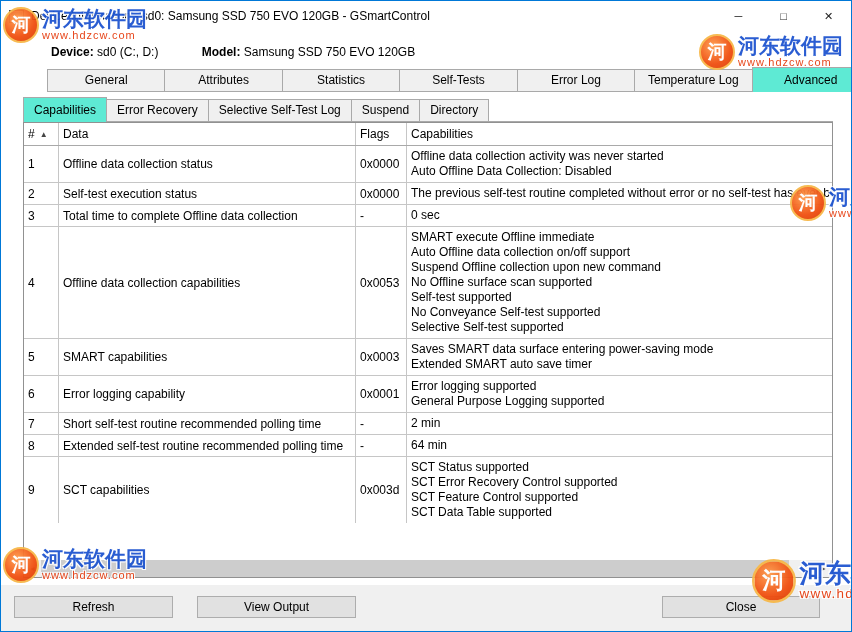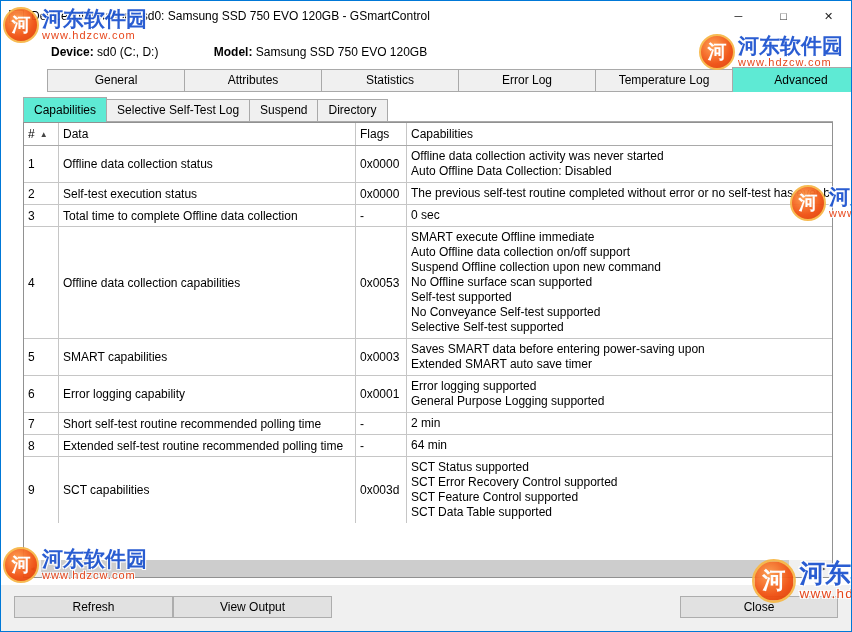--- a/index.html
+++ b/index.html
@@ -9,21 +9,21 @@
   
   .titlebar{position:absolute;top:0;left:0;right:0;height:30px;background:#fff;display:flex;align-items:center;}
   .app-icon{width:15px;height:13px;margin:0 7px 0 8px;border:1px solid #4a4a4a;box-sizing:border-box;position:relative;background:#fff;flex:0 0 auto;}
   .app-icon::before{content:"";position:absolute;top:1px;left:1px;right:1px;height:3px;background:#9ab6d8;}
   .title-text{flex:1;white-space:nowrap;overflow:hidden;}
   .win-btn{width:45px;height:30px;display:flex;align-items:center;justify-content:center;font-size:11px;color:#1a1a1a;cursor:default;}
 
   
   .device-line{position:absolute;top:44px;left:14px;white-space:nowrap;}
   .bold{font-weight:bold;padding-left:36px;}
-  .model-gap{margin-left:16px;}
+  .model-gap{margin-left:4px;}
 
   
   .tab-bar{display:flex;align-items:flex-end;border-bottom:1px solid #a9a9a9;box-sizing:border-box;}
   .tab{box-sizing:border-box;height:22px;line-height:20px;border:1px solid #a9a9a9;border-bottom:none;background:#f0f0f0;text-align:center;margin-right:-1px;padding:0 10px;white-space:nowrap;overflow:hidden;}
   .tab.active{background:#5eead4;height:25px;line-height:24px;margin-bottom:-1px;position:relative;z-index:2;}
   .main-tab-bar{position:absolute;top:66px;left:14px;width:822px;height:25px;margin-left:32px;}
   .main-tab-bar .tab{flex:1;padding:0 4px;}
   .sub-tab-bar{position:absolute;top:97px;left:22px;width:810px;height:24px;}
 
   
@@ -38,22 +38,22 @@
   .sort-icon{font-size:8px;color:#444;margin-left:5px;vertical-align:1px;}
 
   
   .hscrollbar{position:absolute;left:0;right:0;bottom:0;height:17px;background:#f0f0f0;display:flex;align-items:stretch;}
   .scroll-arrow{width:17px;display:flex;align-items:center;justify-content:center;font-size:7px;color:#505050;flex:0 0 auto;}
   .scroll-thumb{width:748px;background:#cdcdcd;flex:0 0 auto;}
   .arrow-right{margin-left:auto;}
 
   
   .footer{position:absolute;left:0;right:0;bottom:0;height:46px;background:#f0f0f0;display:flex;align-items:flex-start;padding:11px 13px 0 13px;box-sizing:border-box;}
-  .btn{box-sizing:border-box;height:22px;line-height:20px;border:1px solid #adadad;background:#e1e1e1;text-align:center;width:159px;margin-right:0;cursor:default;}
-  .btn-close{margin-left:auto;margin-right:0;width:158px;}
+  .btn{box-sizing:border-box;height:22px;line-height:20px;border:1px solid #adadad;background:#e1e1e1;text-align:center;width:159px;margin-right:24px;cursor:default;}
+  .btn-close{margin-left:auto;margin-right:18px;width:158px;}
 
   
   .watermark{position:absolute;display:flex;align-items:center;gap:3px;opacity:.95;pointer-events:none;z-index:60;}
   .wm-logo{flex:0 0 auto;width:36px;height:36px;border-radius:50%;background:radial-gradient(circle at 38% 32%,#ff9d4d 0%,#f04f10 60%,#d93a05 100%);border:2px solid #f7b84a;color:#fff;font-weight:bold;font-size:19px;display:flex;align-items:center;justify-content:center;box-sizing:border-box;}
   .wm-col{display:flex;flex-direction:column;line-height:1.05;}
   .wm-brand{font-weight:bold;font-size:21px;color:#1f55d0;text-shadow:-1px -1px 0 #fff,1px -1px 0 #fff,-1px 1px 0 #fff,1px 1px 0 #fff;white-space:nowrap;}
   .wm-sub{font-size:11px;color:#e63c0e;letter-spacing:1px;text-shadow:-1px -1px 0 #fff,1px -1px 0 #fff,-1px 1px 0 #fff,1px 1px 0 #fff;white-space:nowrap;}
   .wm1{top:6px;left:2px;}
   .wm2{top:33px;left:698px;}
   .wm3{top:184px;left:789px;}
@@ -77,26 +77,28 @@
     <span class="bold">Device:</span>
     <span>sd0 (C:, D:)</span>
     <span class="bold model-gap">Model:</span>
     <span>Samsung SSD 750 EVO 120GB</span>
   </div>
 
   <div class="tab-bar main-tab-bar">
       <div class="tab">General</div>
       <div class="tab">Attributes</div>
       <div class="tab">Statistics</div>
+      <div class="tab">Self-Tests</div>
       <div class="tab">Error Log</div>
       <div class="tab">Temperature Log</div>
       <div class="tab active">Advanced</div>
     </div>
   <div class="tab-bar sub-tab-bar">
       <div class="tab active">Capabilities</div>
+      <div class="tab">Error Recovery</div>
       <div class="tab">Selective Self-Test Log</div>
       <div class="tab">Suspend</div>
       <div class="tab">Directory</div>
     </div>
 
   <div class="table-viewport">
     <table class="caps">
       <thead>
         <tr>
           <th class="col-num"><span>#</span><span class="sort-icon">▲</span></th>
@@ -143,21 +145,21 @@
               <div class="cap-line">Self-test supported</div>
               <div class="cap-line">No Conveyance Self-test supported</div>
               <div class="cap-line">Selective Self-test supported</div>
             </td>
           </tr>
           <tr>
             <td class="col-num">5</td>
             <td class="col-name">SMART capabilities</td>
             <td class="col-flags">0x0003</td>
             <td>
-              <div class="cap-line">Saves SMART data before entering power-saving upon</div>
+              <div class="cap-line">Saves SMART data surface entering power-saving mode</div>
               <div class="cap-line">Extended SMART auto save timer</div>
             </td>
           </tr>
           <tr>
             <td class="col-num">6</td>
             <td class="col-name">Error logging capability</td>
             <td class="col-flags">0x0001</td>
             <td>
               <div class="cap-line">Error logging supported</div>
               <div class="cap-line">General Purpose Logging supported</div>

